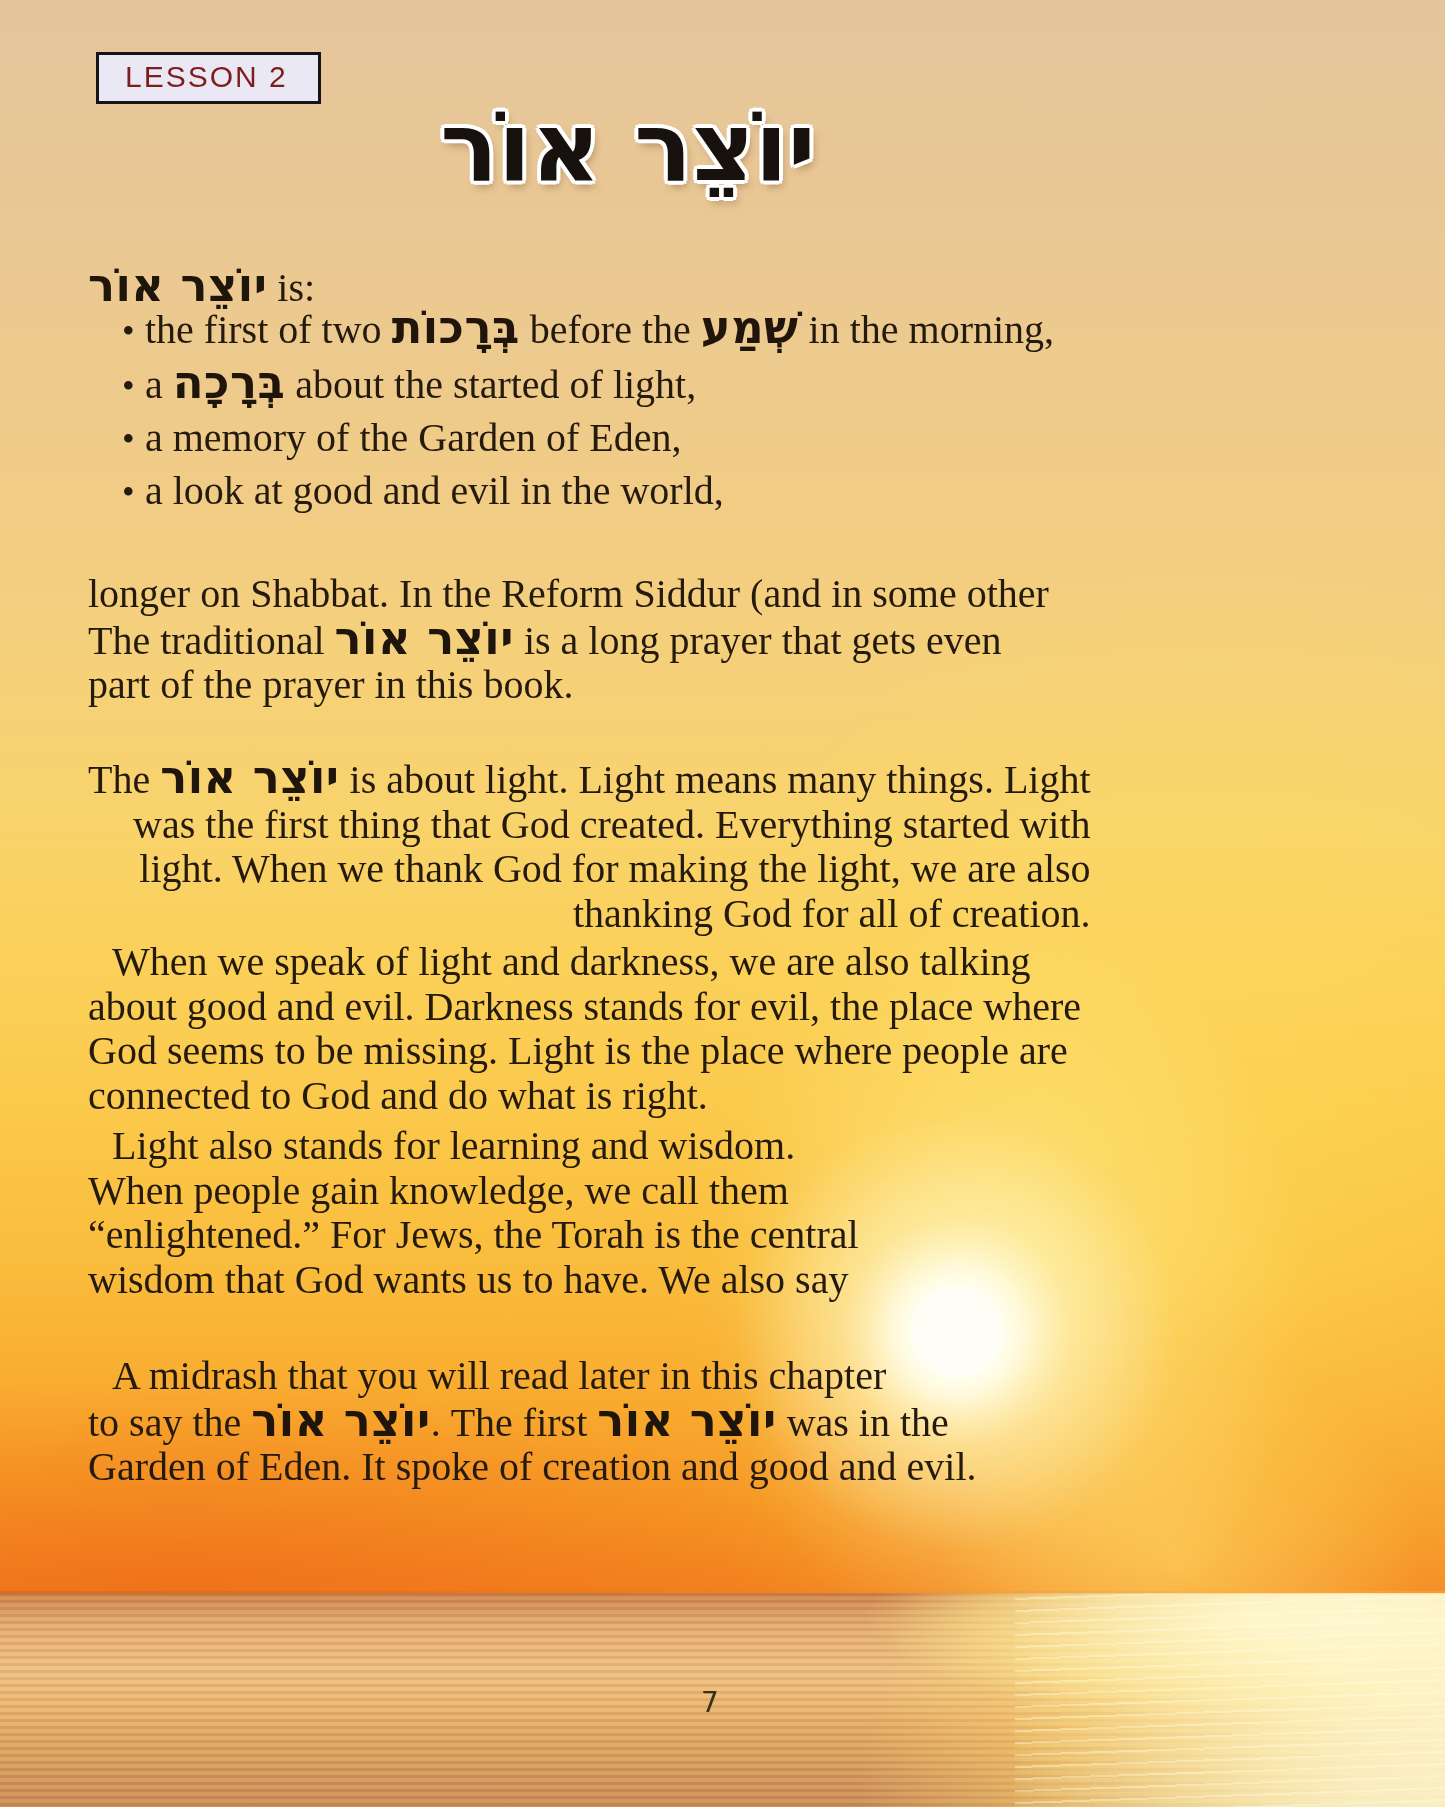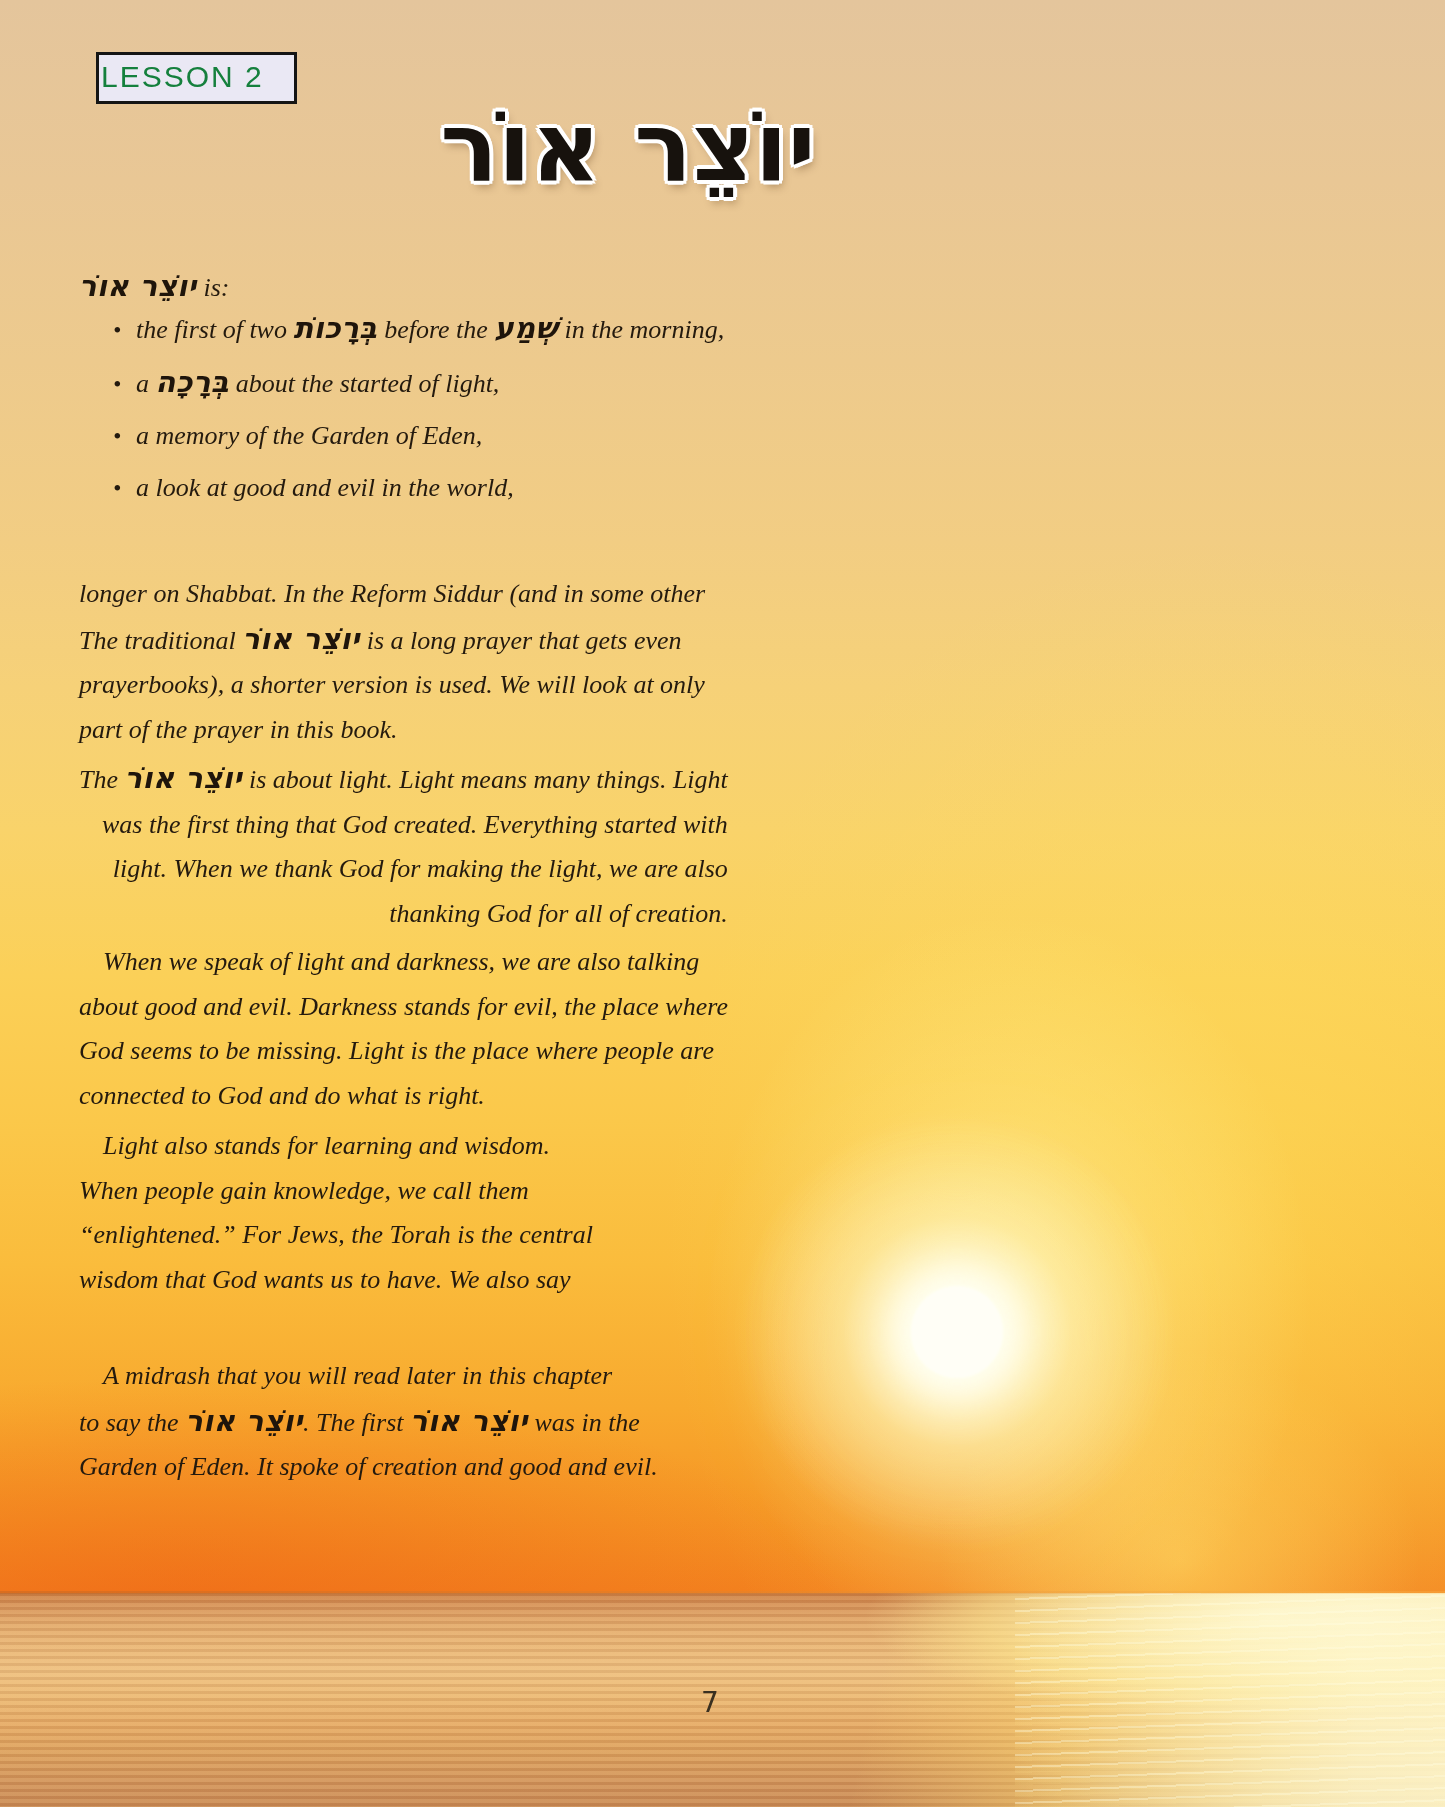--- a/index.html
+++ b/index.html
@@ -46,40 +46,40 @@
     border-radius:50%;
     background:#fffef6;
     box-shadow: 0 0 34px 18px rgba(255,255,242,0.92), 0 0 130px 70px rgba(255,246,185,0.55);
     filter:blur(1px);
   }
   
   .badge {
     position:absolute; left:96px; top:52px;
     background:#eae8f4;
     border:3px solid #151515;
-    padding:5px 30px 7px 2px;
+    padding:5px 30px 7px 26px;
     font-family:"Liberation Sans", sans-serif;
     font-size:30px; letter-spacing:2px;
-    color:#15803d;
+    color:#7f1d1d;
   }
   
   .title {
     position:absolute; left:418px; top:96px; width:420px; margin:0;
     text-align:center;
     font-family:"DejaVu Sans","Liberation Sans",sans-serif;
     font-weight:700;
     font-size:96px; line-height:1.1;
     color:#17120d;
     text-shadow:
       -4px 0 0 #fff, 4px 0 0 #fff, 0 -4px 0 #fff, 0 4px 0 #fff,
       -3px -3px 0 #fff, 3px -3px 0 #fff, -3px 3px 0 #fff, 3px 3px 0 #fff,
       3px 6px 8px rgba(70,35,0,0.35);
   }
   
-  .tblock { position:absolute; left:79px; font-size:26px; line-height:44.5px;font-style:italic; }
+  .tblock { position:absolute; left:88px; font-size:40px; line-height:44.5px; }
   .line { white-space:nowrap; }
   .he {
     font-family:"DejaVu Sans","Liberation Sans",sans-serif;
     font-weight:700; font-size:1.12em; letter-spacing:0.5px;
     color:#1f150b;
   }
   .intro { top:264px; }
   .bullets { top:302px; line-height:52px; }
   .bullets .line { padding-left:34px; }
   .dot { display:inline-block; width:23px; font-size:0.9em; }
@@ -119,21 +119,20 @@
   <div class="tblock bullets">
       <div class="line"><span class="dot">•</span><span>the first of two </span><span class="he">בְּרָכוֹת</span><span> before the </span><span class="he">שְׁמַע</span><span> in the morning,</span></div>
       <div class="line"><span class="dot">•</span><span>a </span><span class="he">בְּרָכָה</span><span> about the started of light,</span></div>
       <div class="line"><span class="dot">•</span><span>a memory of the Garden of Eden,</span></div>
       <div class="line"><span class="dot">•</span><span>a look at good and evil in the world,</span></div>
     </div>
 
   <div class="tblock p1">
       <div class="line"><span>longer on Shabbat. In the Reform Siddur (and in some other</span></div>
       <div class="line"><span>The traditional </span><span class="he">יוֹצֵר אוֹר</span><span> is a long prayer that gets even</span></div>
-      <div class="line"><span>prayerbooks), a shorter version is used. We will look at only</span></div>
       <div class="line"><span>part of the prayer in this book.</span></div>
     </div>
 
   <div class="tblock p2">
       <div class="line"><span>The </span><span class="he">יוֹצֵר אוֹר</span><span> is about light. Light means many things. Light</span></div>
       <div class="line"><span>was the first thing that God created. Everything started with</span></div>
       <div class="line"><span>light. When we thank God for making the light, we are also</span></div>
       <div class="line"><span>thanking God for all of creation.</span></div>
     </div>
 

